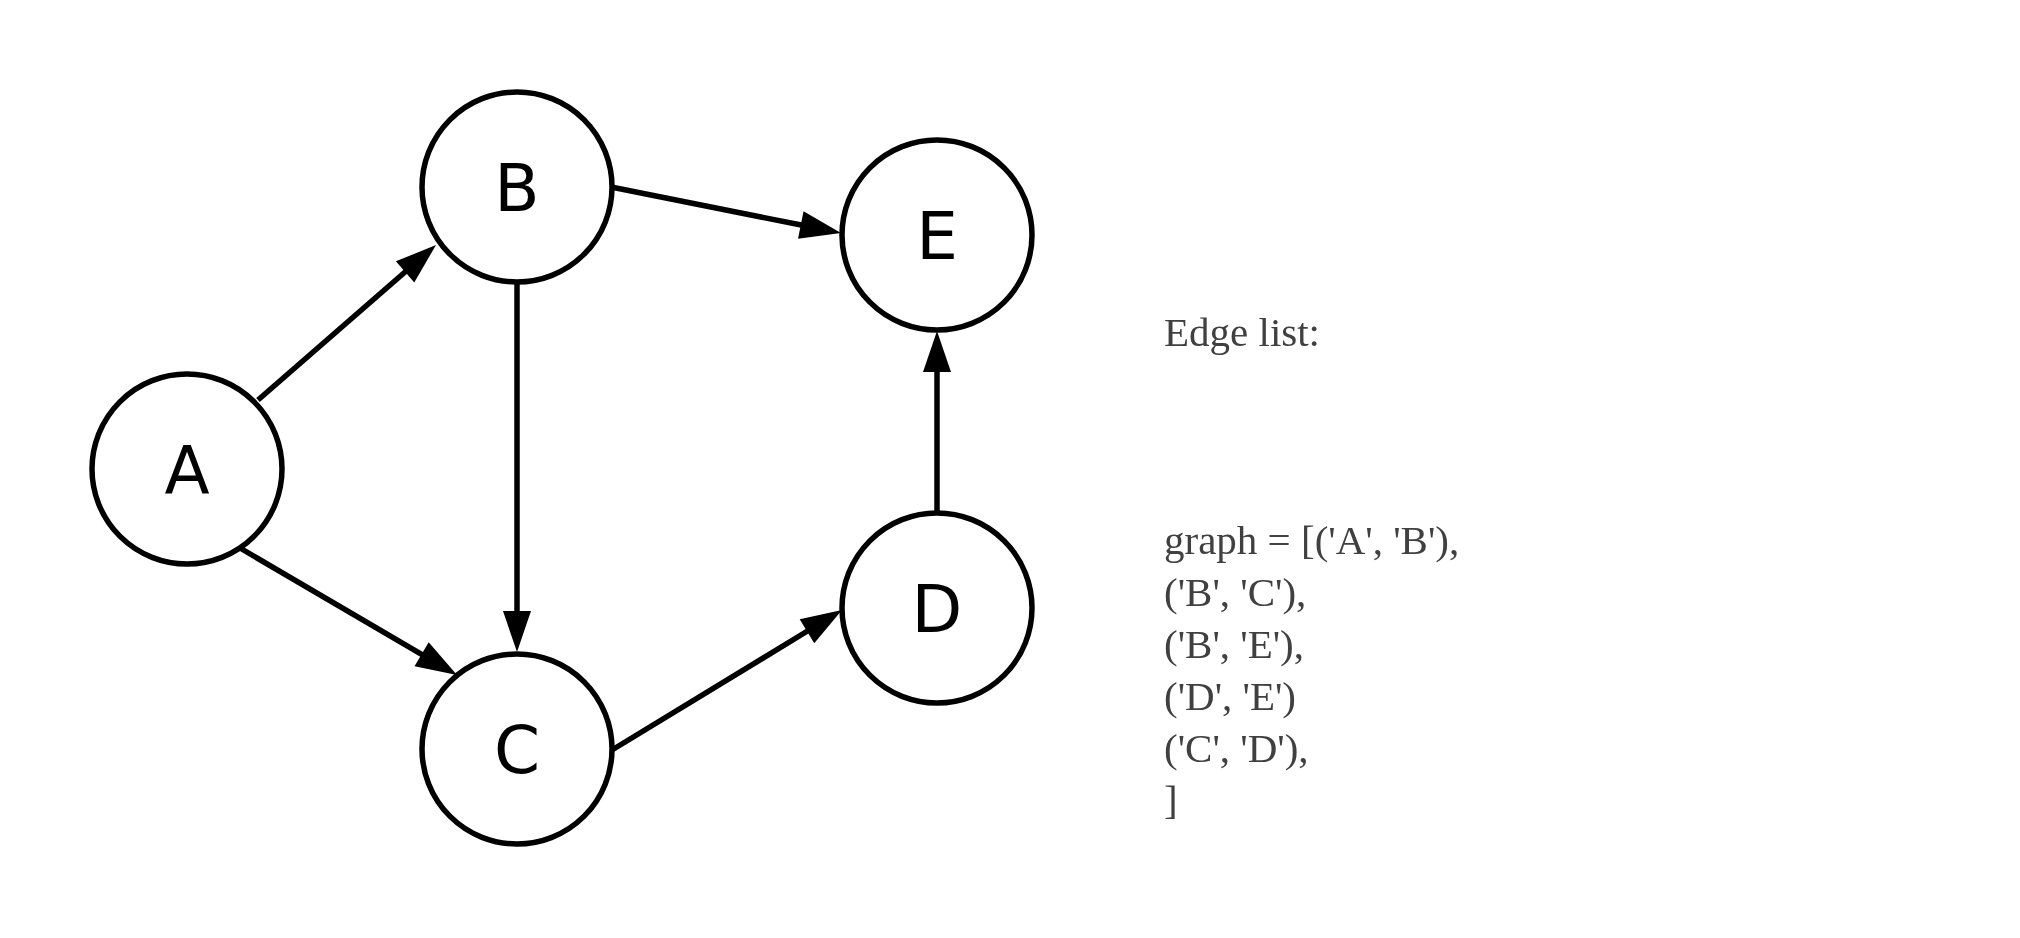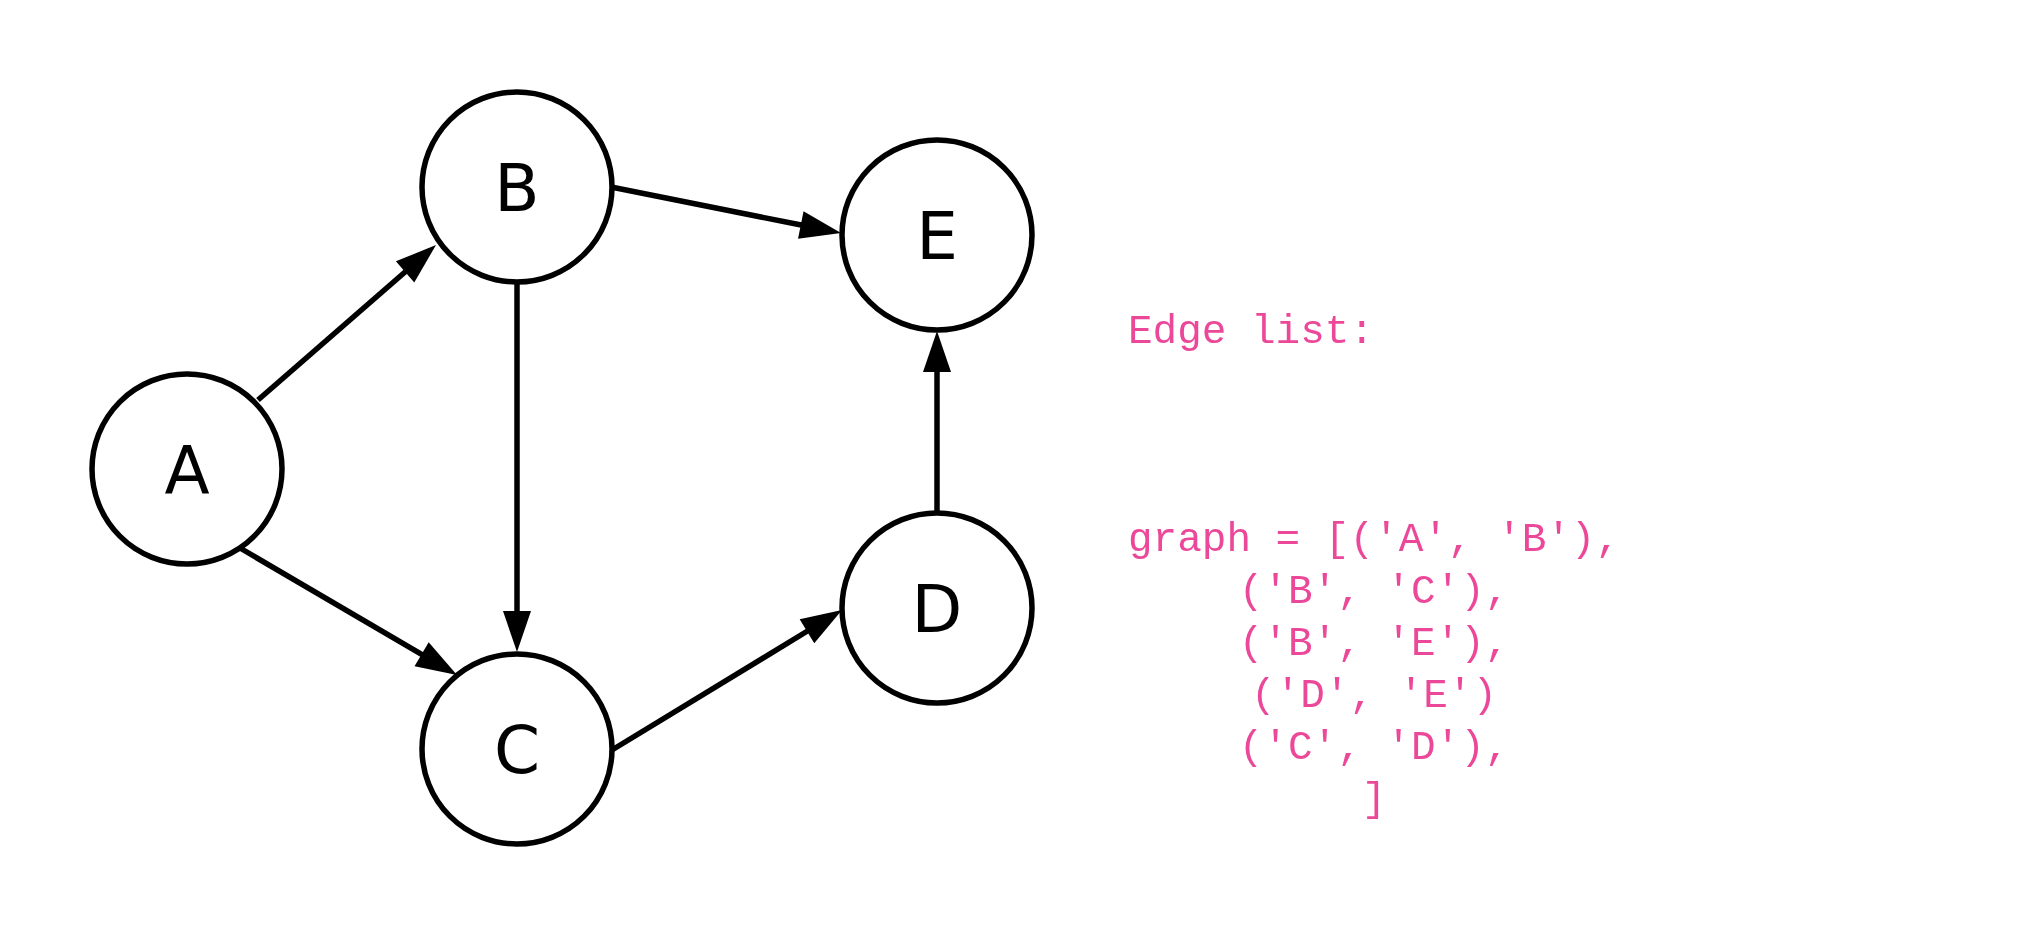--- a/index.html
+++ b/index.html
@@ -20,31 +20,30 @@
     top: 0;
     width: 2020px;
     height: 938px;
     display: block;
   }
   #graph-svg text {
     font-family: "DejaVu Sans", "Liberation Sans", sans-serif;
   }
   .edge-list {
     position: absolute;
-    left: 1128px;
+    left: 1164px;
     top: 202px;
-    color: #ec4899;
-    font-family: Liberation Mono, monospace;
+    color: #404040;
+    font-family: Liberation Serif, serif;
     font-size: 41px;
     line-height: 52px;
     white-space: pre;
   }
   #code-lines {
     margin-top: 52px; 
-    text-align: center;
   }
 </style>
 </head>
 <body>
 
 <svg id="graph-svg" viewBox="0 0 2020 938" xmlns="http://www.w3.org/2000/svg">
     <circle cx="187" cy="469" r="95" fill="#ffffff" stroke="#000000" stroke-width="5.5"></circle>
     <circle cx="517" cy="187" r="95" fill="#ffffff" stroke="#000000" stroke-width="5.5"></circle>
     <circle cx="517" cy="749" r="95" fill="#ffffff" stroke="#000000" stroke-width="5.5"></circle>
     <circle cx="937" cy="608" r="95" fill="#ffffff" stroke="#000000" stroke-width="5.5"></circle>

